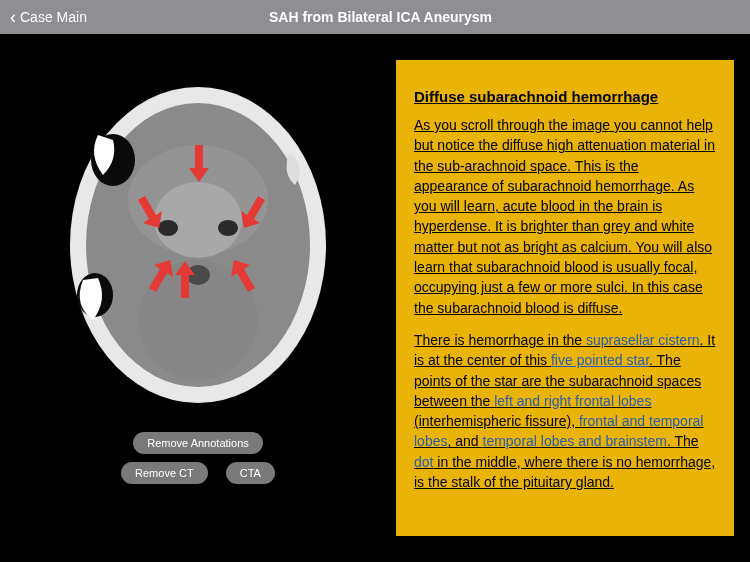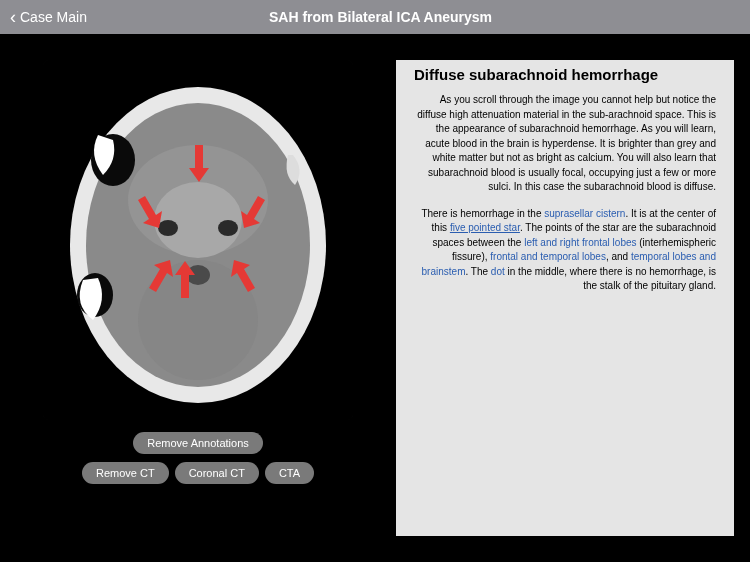--- a/index.html
+++ b/index.html
@@ -6,28 +6,28 @@
 body { width: 750px; height: 562px; overflow: hidden; font-family: -apple-system, Helvetica, Arial, sans-serif; background: #000; }
 .navbar { height: 34px; background: #8e8e93; display: flex; align-items: center; position: relative; }
 .back-btn { color: #fff; font-size: 14px; padding: 0 10px; display: flex; align-items: center; cursor: pointer; }
 .chevron-left { margin-right: 4px; font-size: 18px; line-height: 1; }
 .nav-title { position: absolute; left: 0; right: 0; text-align: center; color: #fff; font-size: 14px; font-weight: 600; pointer-events: none; margin-left: 11px; }
 .content { display: flex; height: 528px; background: #000; }
 .left-panel { width: 396px; height: 100%; position: relative; display: flex; flex-direction: column; align-items: center; }
 .scan-container { margin-top: 26px; width: 310px; height: 360px; background: #0a0a0a; border-radius: 6px; position: relative; overflow: hidden; }
 .scan-svg { width: 100%; height: 100%; }
 .buttons { margin-top: 12px; display: flex; flex-direction: column; align-items: center; gap: 8px; }
-.btn-row { display: flex; gap: 6px; }
+.btn-row { display: flex; gap: 18px; }
 .pill-btn { background: #7a7a7a; color: #fff; border: none; border-radius: 14px; padding: 5px 14px; font-size: 11px; cursor: pointer; }
 .right-panel { flex: 1; padding: 26px 16px 26px 0; }
-.text-card { background: #e5e5e5; height: 100%; padding: 6px 18px; position: relative; overflow-y: auto; }
+.text-card { background: #eab308; height: 100%; padding: 28px 18px; position: relative; overflow-y: auto; text-decoration: underline; }
 .text-card::-webkit-scrollbar { width: 6px; }
 .text-card::-webkit-scrollbar-thumb { background: #bbb; border-radius: 3px; }
 .card-title { font-size: 15px; font-weight: 700; margin-bottom: 10px; }
-.card-para { font-size: 10px; line-height: 1.45; margin-bottom: 12px; color: #000; text-align: right; }
+.card-para { font-size: 14px; line-height: 1.45; margin-bottom: 12px; color: #000; }
 .link { color: #2a5db0; text-decoration: none; }
 .link-u { color: #2a5db0; text-decoration: underline; }
 </style>
 </head>
 <body>
 
 <div class="navbar">
   <div class="back-btn">
     <span class="chevron-left">‹</span>
     <span>Case Main</span>
@@ -74,21 +74,20 @@
           <polygon points="138,238 146,238 146,215 152,215 142,201 132,215 138,215"></polygon>
         </g>
       </svg>
     </div>
     <div class="buttons">
       <div class="btn-row">
         <button class="pill-btn">Remove Annotations</button>
       </div>
       <div class="btn-row">
         <button class="pill-btn">Remove CT</button>
-        <button class="pill-btn">Coronal CT</button>
         <button class="pill-btn">CTA</button>
       </div>
     </div>
   </div>
 
   <div class="right-panel">
     <div class="text-card">
       <div class="card-title">Diffuse subarachnoid hemorrhage</div>
       <p class="card-para">As you scroll through the image you cannot help but notice the diffuse high attenuation material in the sub-arachnoid space. This is the appearance of subarachnoid hemorrhage. As you will learn, acute blood in the brain is hyperdense. It is brighter than grey and white matter but not as bright as calcium. You will also learn that subarachnoid blood is usually focal, occupying just a few or more sulci. In this case the subarachnoid blood is diffuse.</p>
       <p class="card-para">

